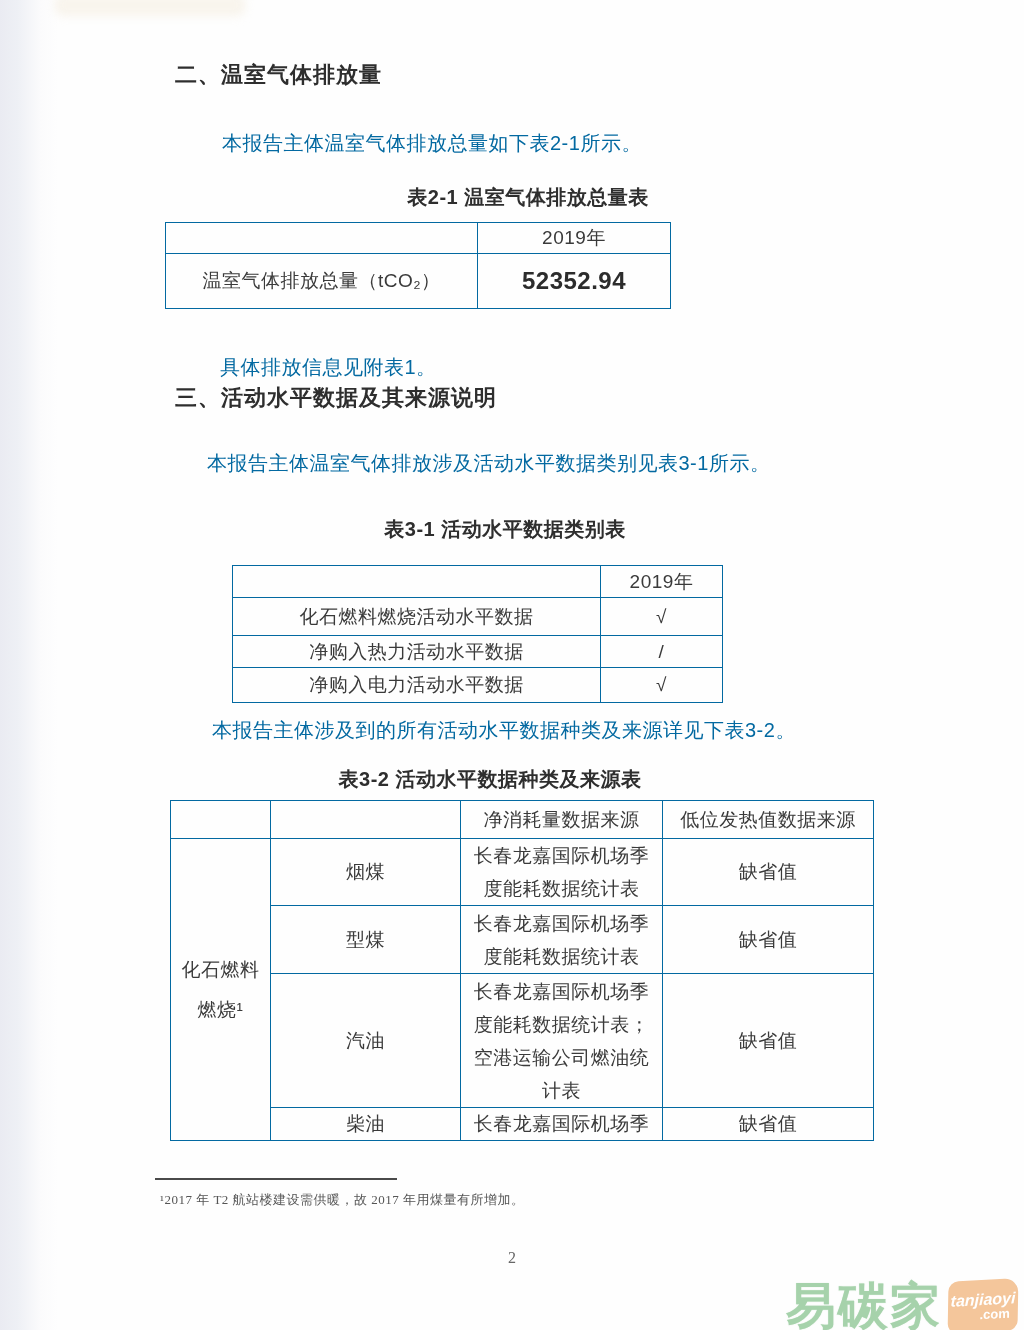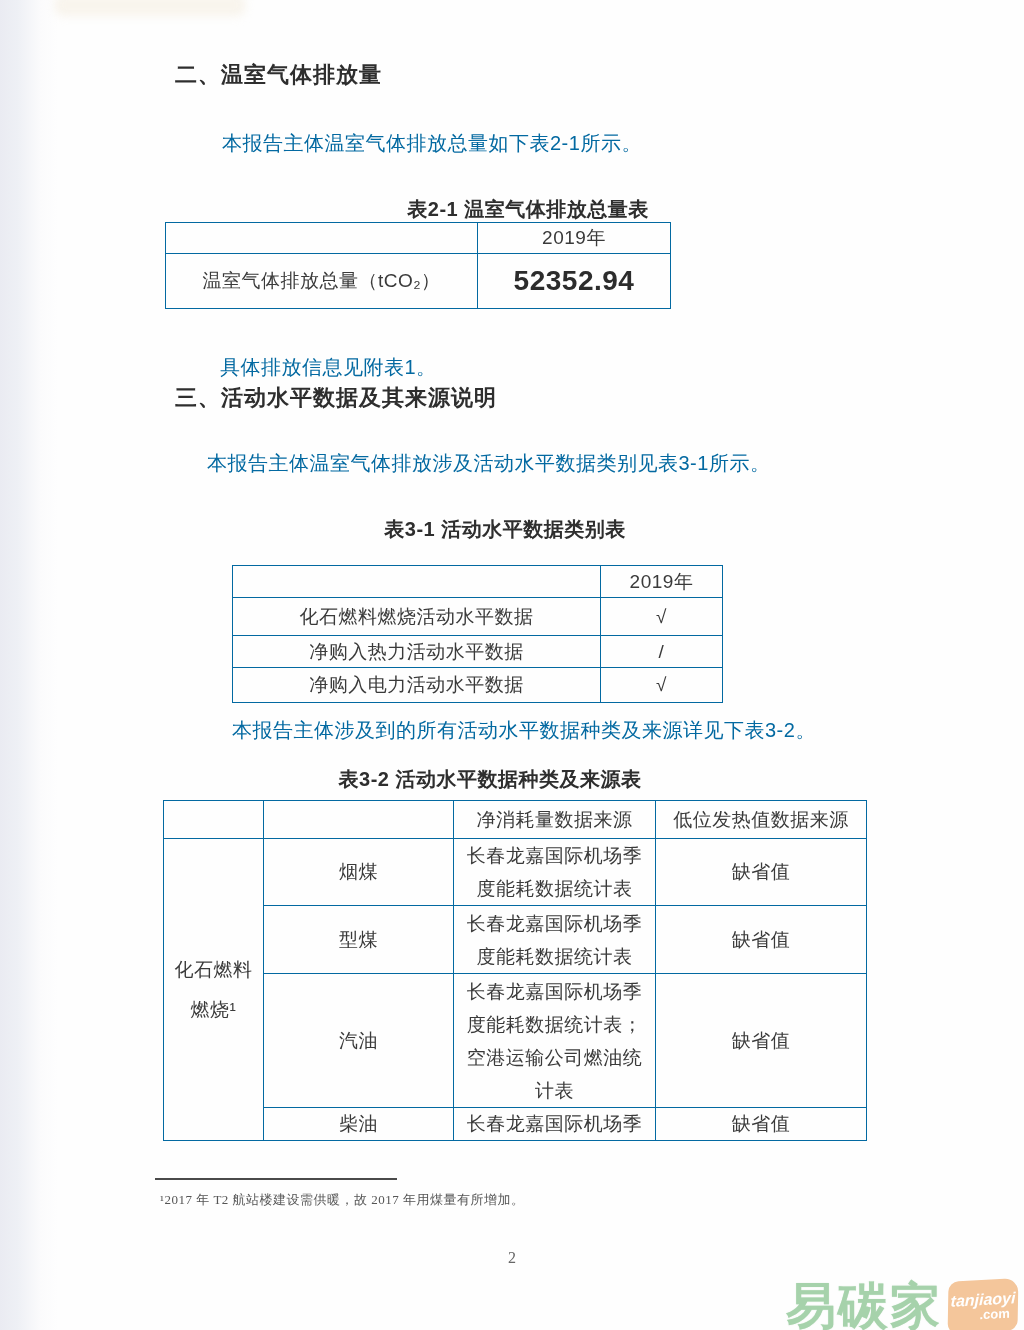--- a/index.html
+++ b/index.html
@@ -29,28 +29,28 @@
     position:absolute;font-size:20px;font-weight:bold;color:#2e2e2e;text-align:center;letter-spacing:.5px;white-space:nowrap;
   }
   table{border-collapse:collapse;table-layout:fixed;position:absolute;}
   td,th{border:1px solid #0369a1;font-size:19px;color:#3a3a3a;text-align:center;vertical-align:middle;padding:0 4px;font-weight:normal;letter-spacing:.5px;}
   .pre{white-space:pre-line;line-height:33px;}
   
   .t21{left:165px;top:222px;width:505px;}
   .t21 .c1{width:312px;} .t21 .c2{width:193px;}
   .t21 .r-head td{height:30px;}
   .t21 .r-data td{height:54px;}
-  .t21 .value{font-weight:bold;font-size:28px;color:#2c2c2c;}
+  .t21 .value{font-weight:bold;font-size:24px;color:#2c2c2c;}
   
   .t31{left:232px;top:565px;width:490px;}
   .t31 .c1{width:368px;} .t31 .c2{width:122px;}
   .t31 .r-head td{height:31px;}
   .t31 .r1 td{height:37px;} .t31 .r2 td{height:31px;text-align:center;} .t31 .r3 td{height:34px;}
   
-  .t32{left:163px;top:800px;width:703px;}
+  .t32{left:170px;top:800px;width:703px;}
   .t32 .c1{width:100px;} .t32 .c2{width:190px;} .t32 .c3{width:202px;} .t32 .c4{width:211px;}
   .t32 .r-head td{height:37px;}
   .t32 .r1 td{height:66px;} .t32 .r2 td{height:67px;} .t32 .r3 td{height:133px;} .t32 .r4 td{height:32px;}
   .t32 .cat{line-height:40px;}
   
   .foot-rule{position:absolute;left:155px;top:1178px;width:242px;border-top:2px solid #4a4a4a;}
   .footnote{
     position:absolute;left:160px;top:1191px;
     font-family:"Liberation Serif", serif;font-size:13px;color:#555;letter-spacing:.5px;white-space:nowrap;
   }
@@ -78,21 +78,21 @@
 <body>
 
 <div class="page">
   <div class="scan-edge"></div>
   <div class="scan-smudge"></div>
 
   <div class="h-sec" style="left:175px;top:60px;">二、温室气体排放量</div>
 
   <div class="para" style="left:222px;top:130px;">本报告主体温室气体排放总量如下表2-1所示。</div>
 
-  <div class="tbl-title" style="left:165px;top:196px;width:726px;">表2-1 温室气体排放总量表</div>
+  <div class="tbl-title" style="left:165px;top:184px;width:726px;">表2-1 温室气体排放总量表</div>
 
   <table class="t21">
     <colgroup>
         <col class="c1">
         <col class="c2">
       </colgroup>
     <tbody>
         <tr class="r-head">
       <td></td>
       <td>2019年</td>
@@ -130,21 +130,21 @@
       <td>净购入热力活动水平数据</td>
       <td>/</td>
     </tr>
     <tr class="r3">
       <td>净购入电力活动水平数据</td>
       <td>√</td>
     </tr>
   </tbody>
     </table>
 
-  <div class="para" style="left:212px;top:717px;margin-left:20px;">本报告主体涉及到的所有活动水平数据种类及来源详见下表3-2。</div>
+  <div class="para" style="left:212px;top:717px;">本报告主体涉及到的所有活动水平数据种类及来源详见下表3-2。</div>
 
   <div class="tbl-title" style="left:165px;top:766px;width:650px;">表3-2 活动水平数据种类及来源表</div>
 
   <table class="t32">
     <colgroup>
         <col class="c1">
         <col class="c2">
         <col class="c3">
         <col class="c4">
       </colgroup>

